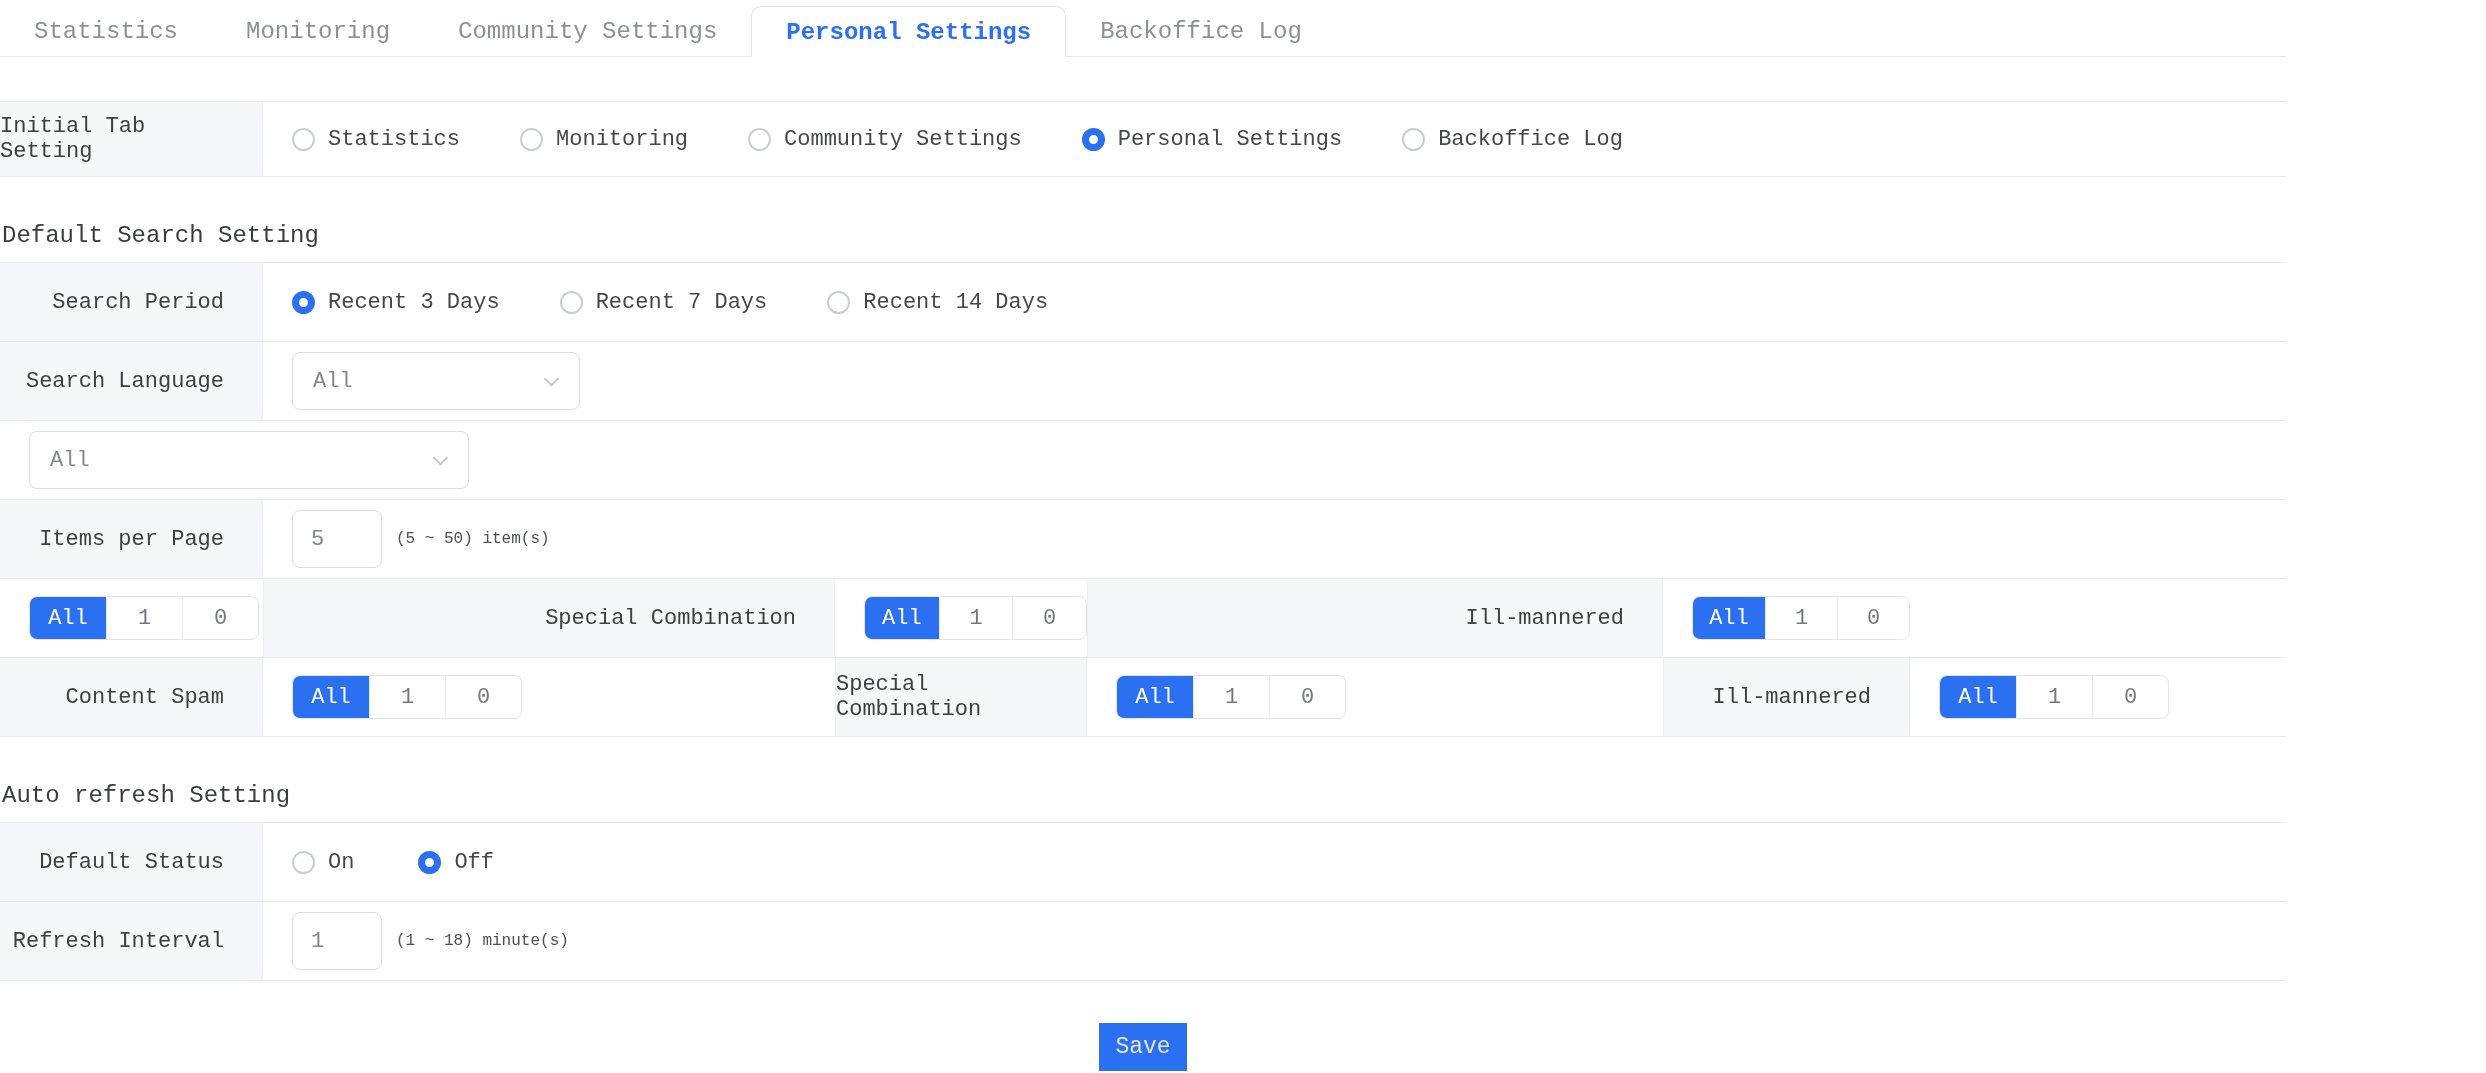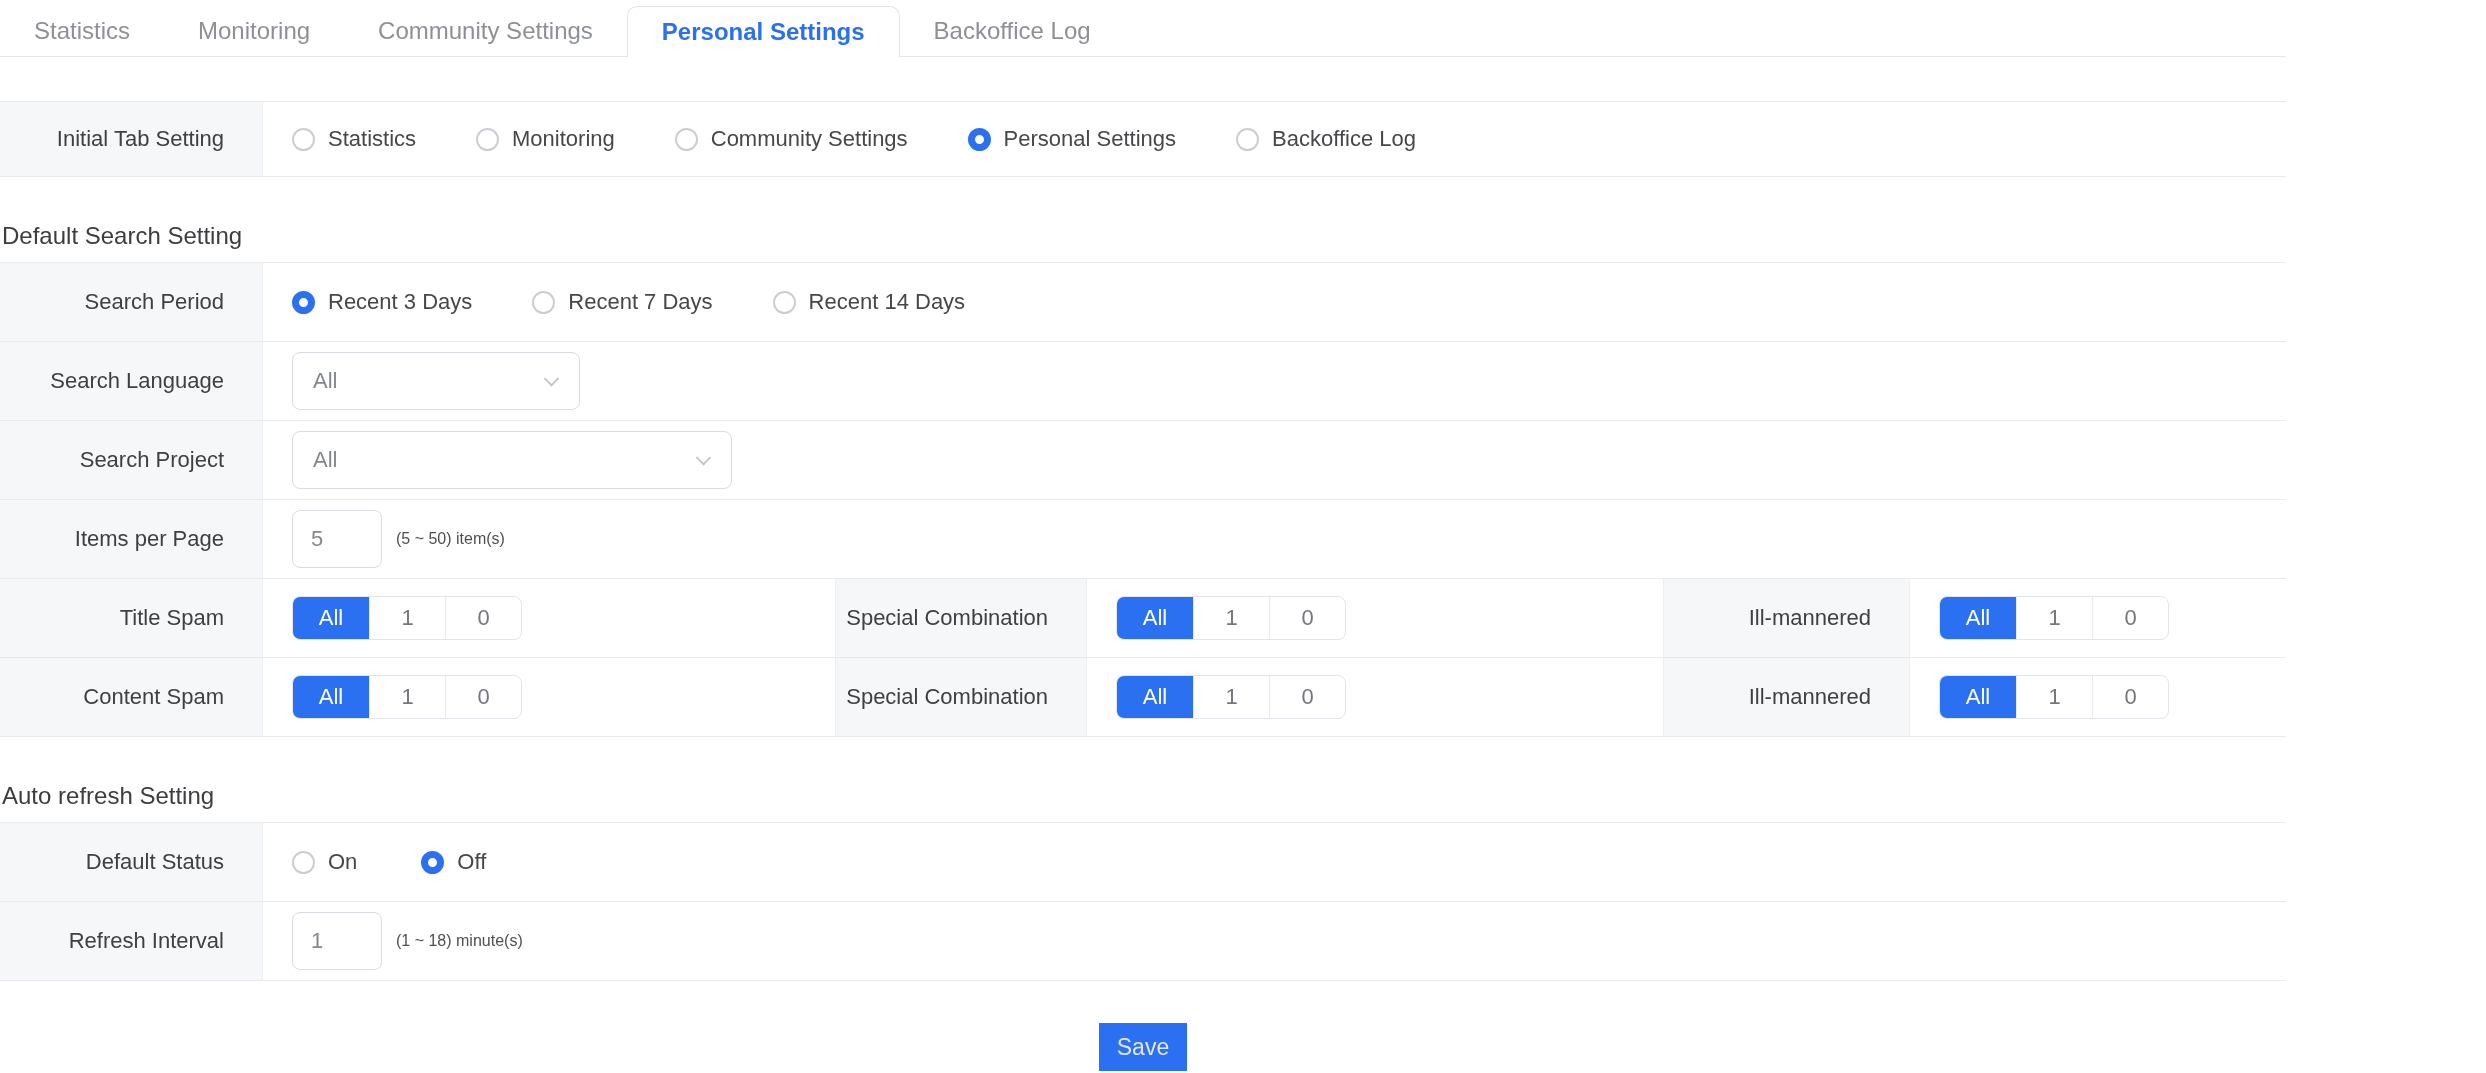--- a/index.html
+++ b/index.html
@@ -1,20 +1,20 @@
 <!DOCTYPE html>
 <html style="--accent: #2b70f0;"><head>
 <meta charset="utf-8">
 <style>
   :root{ --accent:#2b70f0; }
   *{ box-sizing:border-box; }
   html,body{ margin:0; padding:0; background:#fff; }
   .page{
     width:2286px; height:1073px; overflow:hidden; background:#fff;
-    font-family:Liberation Sans, sans-serif; color:#3e3e3e;
+    font-family:Liberation Mono, monospace; color:#3e3e3e;
   }
 
   
   .tabbar{
     height:57px; border-bottom:1px solid #e4e6e9;
     display:flex; align-items:stretch; padding-top:6px;
   }
   .tab{
     padding:0 34px; display:flex; align-items:center;
     font-size:24px; color:#8d9095; cursor:pointer; white-space:nowrap;
@@ -175,45 +175,39 @@
         </div>
       <div class="cc">
         <div class="select w1">
           <span>All</span>
           <i class="chev"></i>
         </div>
       </div>
     </div>
 
     <div class="row">
-      <div class="lc">
-          <span>Search Project</span>
-        </div>
       <div class="cc">
         <div class="select w2">
           <span>All</span>
           <i class="chev"></i>
         </div>
       </div>
     </div>
 
     <div class="row">
       <div class="lc">
           <span>Items per Page</span>
         </div>
       <div class="cc" style="gap:0">
         <input class="num-input" type="text" value="5" style="">
         <span class="hint">(5 ~ 50) item(s)</span>
       </div>
     </div>
 
     <div class="spam-row">
-      <div class="lc">
-          <span>Title Spam</span>
-        </div>
       <div class="cc">
         <div class="seg">
           <div class="sg active">All</div>
           <div class="sg">1</div>
           <div class="sg">0</div>
         </div>
       </div>
       <div class="lc">
           <span>Special Combination</span>
         </div>

